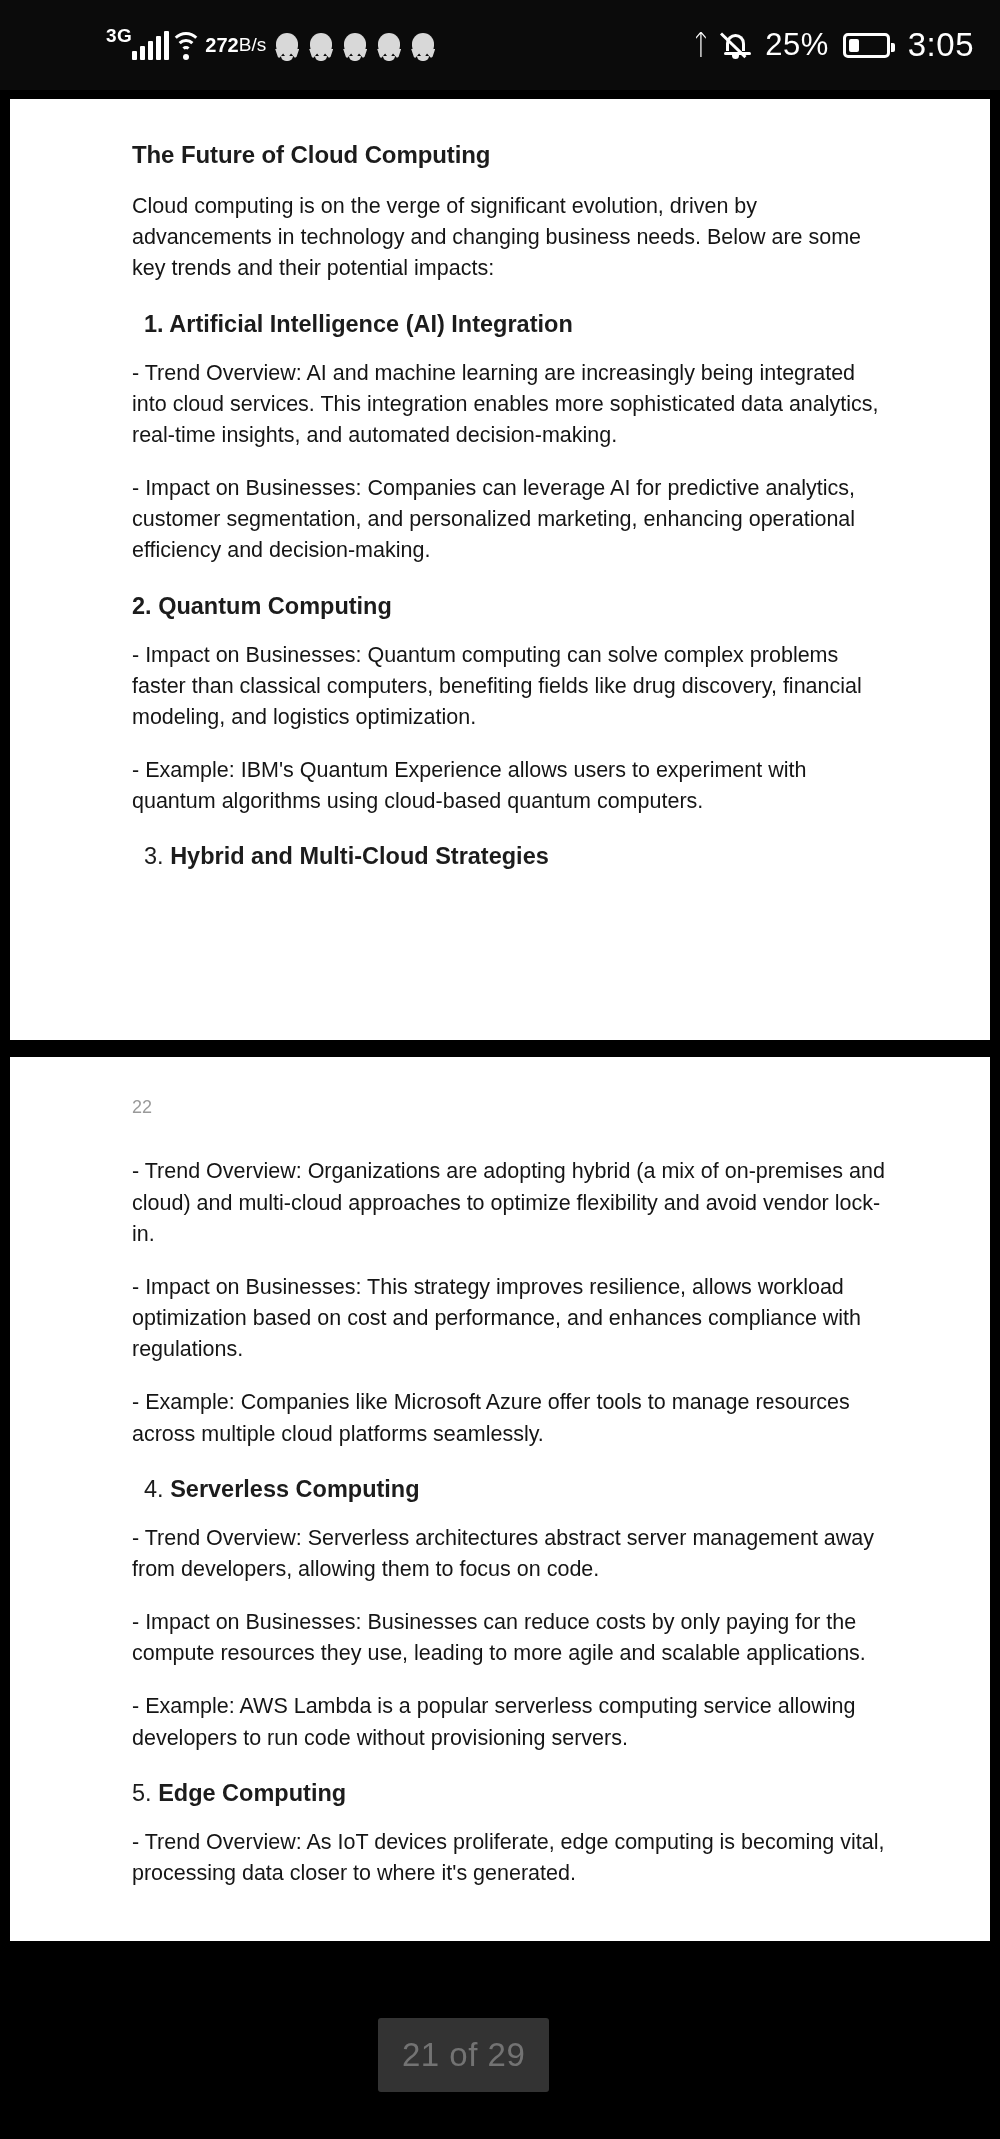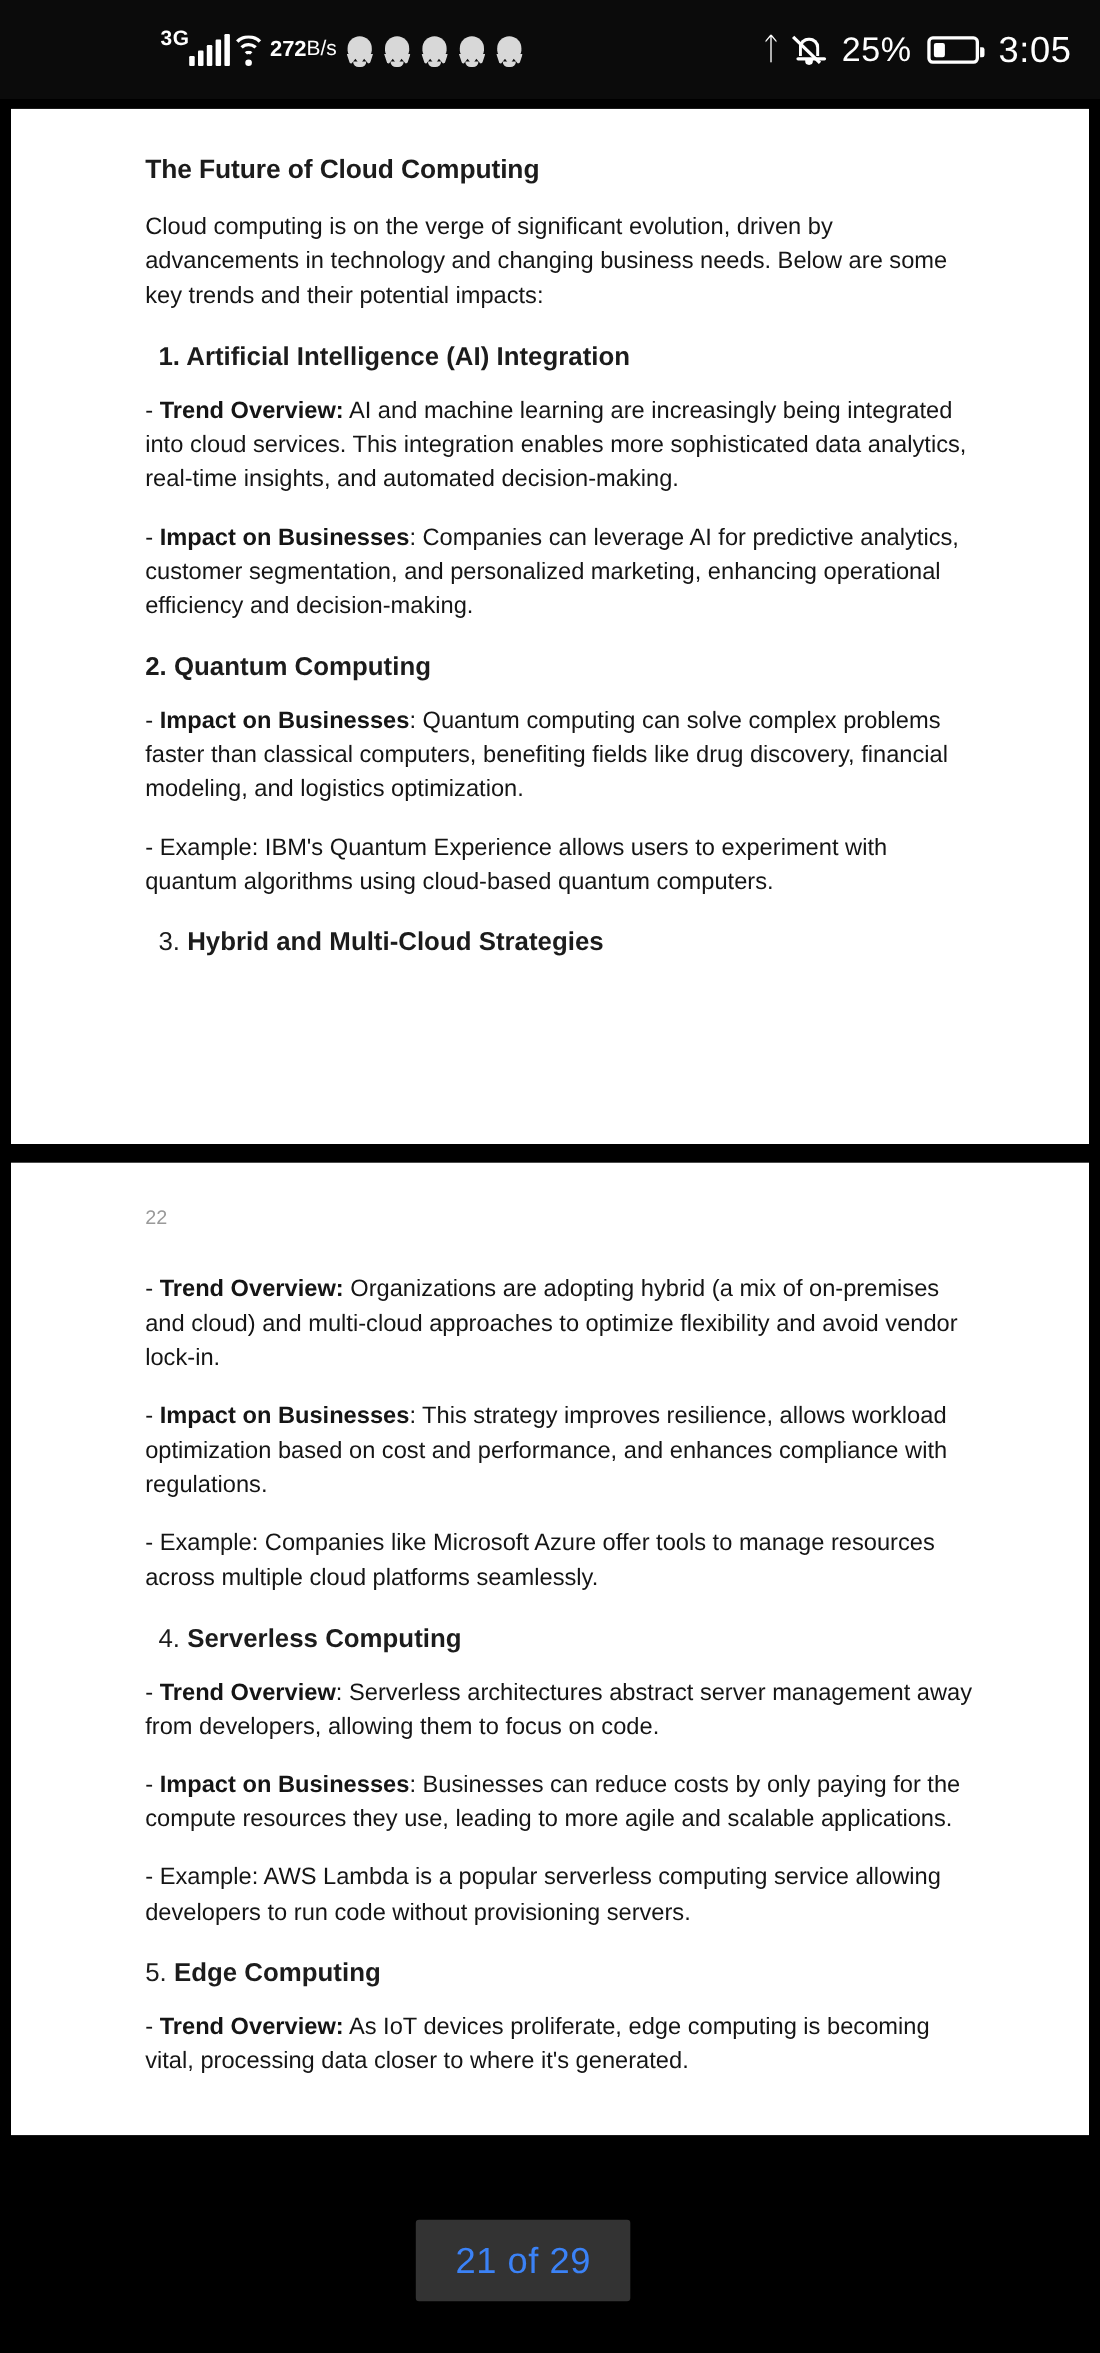--- a/index.html
+++ b/index.html
@@ -26,21 +26,21 @@
     background: #0b0b0b;
     color: #fff;
     display: flex;
     align-items: center;
     padding: 0 26px;
     position: relative;
   }
   .sb-left {
     display: flex;
     align-items: center;
-    margin-left: 120px;
+    margin-left: 80px;
   }
   .net-type {
     font-size: 19px;
     font-weight: bold;
     letter-spacing: 0.5px;
     position: relative;
     top: -9px;
   }
   .signal {
     display: flex;
@@ -212,40 +212,40 @@
     margin: 0 0 38px 80px;
   }
 
   p.body {
     font-size: 21.5px;
     line-height: 1.45;
     margin: 0 0 22px 80px;
     max-width: 760px;
     color: #151515;
   }
-  p.body b { font-weight: bold; margin-top: 29px; }
+  p.body b { font-weight: normal; margin-top: 29px; }
 
   h4.heading {
     font-size: 23.5px;
     font-weight: bold;
     margin: 26px 0 20px 80px;
   }
   h4.heading .num { font-weight: bold; }
   h4.heading.indented { margin-left: 92px; }
   h4.heading .num-light { font-weight: normal; }
 
   
   .page-indicator {
     position: absolute;
     left: 378px;
     top: 2018px;
     background: rgba(64,64,64,0.80);
-    color: #3b82f6;
+    color: #737373;
     font-size: 33px;
-    padding: 18px 36px;
+    padding: 18px 24px;
     border-radius: 3px;
     letter-spacing: 0.5px;
   }
 </style>
 </head>
 <body>
 
 <div class="screen">
 
   <div class="statusbar">

